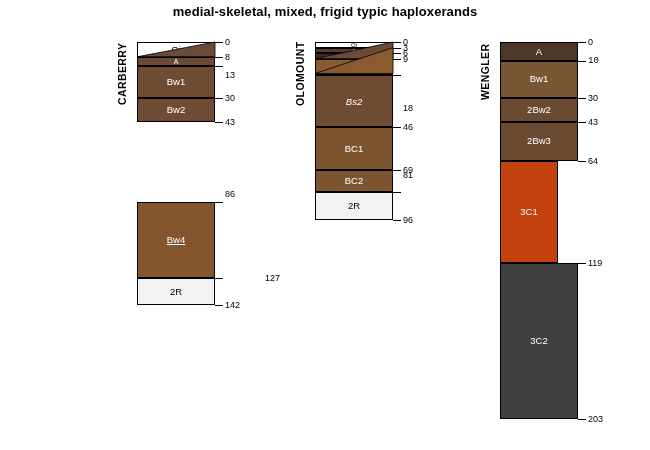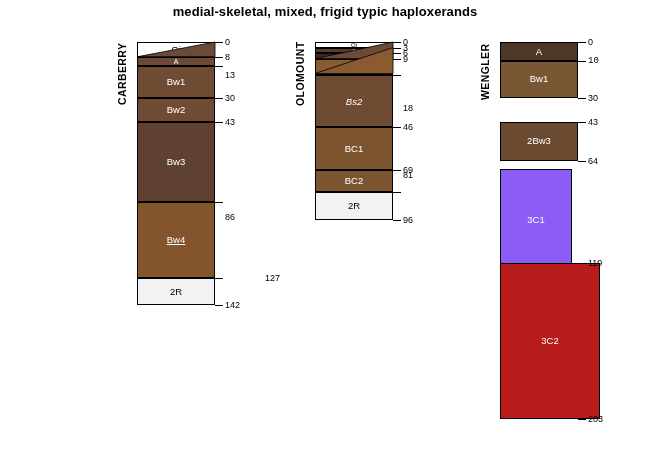--- a/index.html
+++ b/index.html
@@ -84,42 +84,39 @@
         </div>
         <div class="horizon" style="top: 14.84px; height: 9.275px; width: 78px; background: rgb(107, 74, 55);">
           <span class="hz-label" style="color: rgb(255, 255, 255); font-size: 7px;">A</span>
         </div>
         <div class="horizon" style="top: 24.115px; height: 31.535px; width: 78px; background: rgb(111, 75, 51);">
           <span class="hz-label" style="color: rgb(255, 255, 255);">Bw1</span>
         </div>
         <div class="horizon" style="top: 55.65px; height: 24.115px; width: 78px; background: rgb(111, 75, 51);">
           <span class="hz-label" style="color: rgb(255, 255, 255);">Bw2</span>
         </div>
-        <div class="horizon" style="top: 79.765px; height: 79.765px; width: 78px; background: rgb(94, 65, 48);">
-          <span class="hz-label" style="color: rgb(255, 255, 255);">Bw3</span>
-        </div>
         <div class="horizon" style="top: 159.53px; height: 76.055px; width: 78px; background: rgb(132, 84, 44);">
           <span class="hz-label" style="color: rgb(255, 255, 255); text-decoration: underline;">Bw4</span>
         </div>
         <div class="horizon" style="top: 235.585px; height: 27.825px; width: 78px; background: rgb(242, 242, 242);">
           <span class="hz-label" style="color: rgb(0, 0, 0);">2R</span>
         </div>
       </div>
       <div class="depth-tick" style="left: 215px; top: 42px; width: 8px;"></div>
       <div class="depth-text" style="left: 225px; top: 38px;">0</div>
       <div class="depth-tick" style="left: 215px; top: 56.84px; width: 8px;"></div>
       <div class="depth-text" style="left: 225px; top: 52.84px;">8</div>
       <div class="depth-tick" style="left: 215px; top: 66.115px; width: 8px;"></div>
       <div class="depth-text" style="left: 225px; top: 71px;">13</div>
       <div class="depth-tick" style="left: 215px; top: 97.65px; width: 8px;"></div>
       <div class="depth-text" style="left: 225px; top: 93.65px;">30</div>
       <div class="depth-tick" style="left: 215px; top: 121.765px; width: 8px;"></div>
       <div class="depth-text" style="left: 225px; top: 117.765px;">43</div>
       <div class="depth-tick" style="left: 215px; top: 201.53px; width: 8px;"></div>
-      <div class="depth-text" style="left: 225px; top: 213px;">86</div>
+      <div class="depth-text" style="left: 225px; top: 190px;">86</div>
       <div class="depth-tick" style="left: 215px; top: 277.585px; width: 8px;"></div>
       <div class="depth-text" style="left: 225px; top: 273.585px; margin-left: 40px;">127</div>
       <div class="depth-tick" style="left: 215px; top: 305.41px; width: 8px;"></div>
       <div class="depth-text" style="left: 225px; top: 301.41px;">142</div>
     </div>
     <div class="profile" style="left: 0px; top: 0px; width: 650px; height: 450px;">
       <div class="prof-label" style="left: 294px; top: 42px; height: 64px;">OLOMOUNT</div>
       <div class="col" style="left: 315px; top: 42px; width: 78px; height: 178.08px;">
         <div class="horizon" style="top: 0px; height: 5.565px; width: 78px; background: rgb(255, 255, 255);">
           <span class="hz-label" style="color: rgb(0, 0, 0); font-size: 6px;">Oi</span>
@@ -167,27 +164,30 @@
     </div>
     <div class="profile" style="left: 0px; top: 0px; width: 650px; height: 450px;">
       <div class="prof-label" style="left: 479px; top: 42px; height: 60px;">WENGLER</div>
       <div class="col" style="left: 500px; top: 42px; width: 78px; height: 376.565px;">
         <div class="horizon" style="top: 0px; height: 18.55px; width: 78px; background: rgb(76, 55, 41);">
           <span class="hz-label" style="color: rgb(255, 255, 255);">A</span>
         </div>
         <div class="horizon" style="top: 18.55px; height: 37.1px; width: 78px; background: rgb(122, 87, 52);">
           <span class="hz-label" style="color: rgb(255, 255, 255);">Bw1</span>
         </div>
+        <div class="horizon" style="top: 55.65px; height: 24.115px; width: 78px; background: rgb(106, 74, 48);">
+          <span class="hz-label" style="color: rgb(255, 255, 255);">2Bw2</span>
+        </div>
         <div class="horizon" style="top: 79.765px; height: 38.955px; width: 78px; background: rgb(106, 74, 48);">
           <span class="hz-label" style="color: rgb(255, 255, 255);">2Bw3</span>
         </div>
-        <div class="horizon" style="top: 118.72px; height: 102.025px; width: 72px; background: #8b5cf6; margin-top: 8px;">
+        <div class="horizon" style="top: 118.72px; height: 102.025px; width: 58px; background: #c2410c;">
           <span class="hz-label" style="color: rgb(255, 255, 255);">3C1</span>
         </div>
-        <div class="horizon" style="top: 220.745px; height: 155.82px; width: 100px; background: #b91c1c;">
+        <div class="horizon" style="top: 220.745px; height: 155.82px; width: 78px; background: #404040;">
           <span class="hz-label" style="color: rgb(255, 255, 255);">3C2</span>
         </div>
       </div>
       <div class="depth-tick" style="left: 578px; top: 42px; width: 8px;"></div>
       <div class="depth-text" style="left: 588px; top: 38px;">0</div>
       <div class="depth-tick" style="left: 578px; top: 60.55px; width: 8px;"></div>
       <div class="depth-text" style="left: 588px; top: 56.55px; font-family: Liberation Mono, monospace;">10</div>
       <div class="depth-tick" style="left: 578px; top: 97.65px; width: 8px;"></div>
       <div class="depth-text" style="left: 588px; top: 93.65px;">30</div>
       <div class="depth-tick" style="left: 578px; top: 121.765px; width: 8px;"></div>

